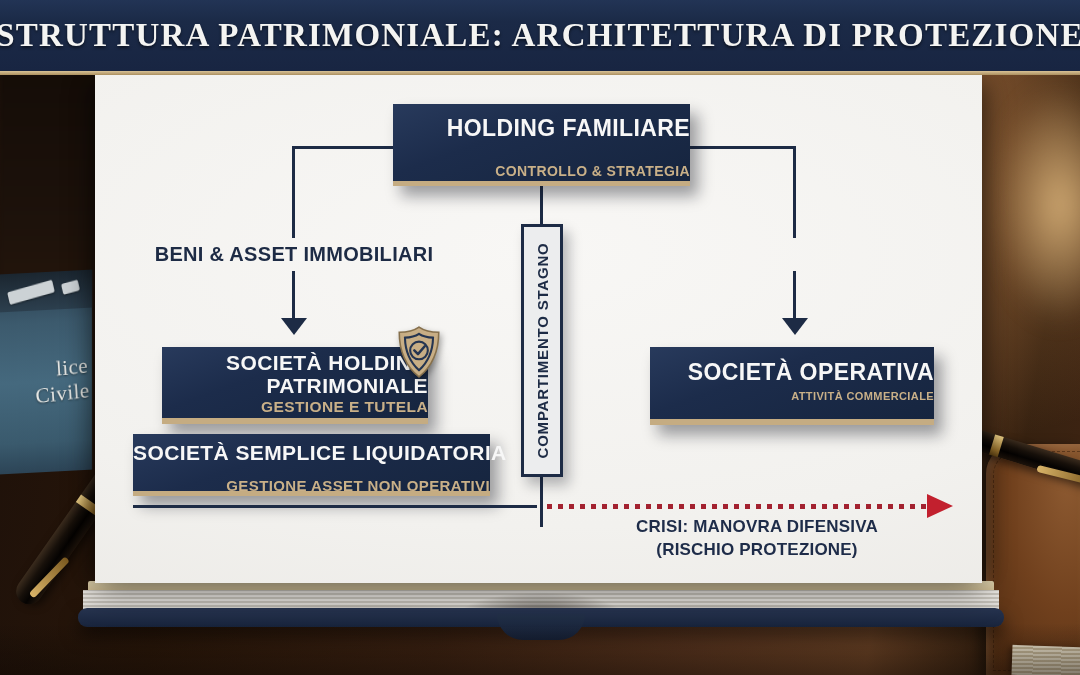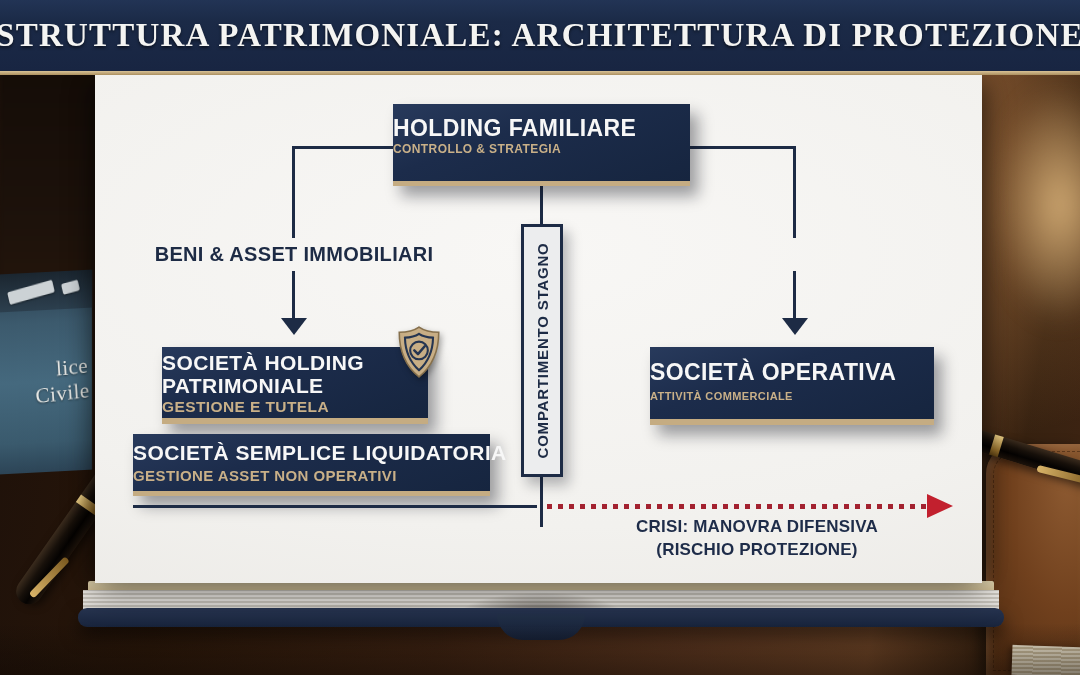--- a/index.html
+++ b/index.html
@@ -82,36 +82,36 @@
   .cover-notch{position:absolute;left:497px;top:614px;width:88px;height:26px;
       border-radius:0 0 44px 44px;background:linear-gradient(180deg,#223048,#141f35)}
 
   
   .card{position:absolute;left:95px;top:75px;width:887px;height:508px;
       background:
         radial-gradient(120% 90% at 50% 35%,#f8f7f5 0%,#f2f1ee 60%,#eae8e4 100%);
       box-shadow:0 8px 30px rgba(0,0,0,.45), -14px 0 20px -10px rgba(0,0,0,.3), 14px 0 20px -10px rgba(0,0,0,.3)}
 
   .node{position:absolute;background:linear-gradient(160deg,#283a5c 0%,var(--navy-box,#1c2c4b) 38%,#16253f 100%);
-      border-bottom:5px solid var(--gold,#c5ac82);text-align:left;color:#fff;
+      border-bottom:5px solid var(--gold,#c5ac82);text-align:right;color:#fff;
       box-shadow:8px 10px 14px rgba(10,14,24,.38)}
   .node-title{color:#f7f7f7;font-weight:bold;letter-spacing:.4px;line-height:1.12}
   .node-sub{color:var(--gold-text,#c9b088);font-weight:bold;letter-spacing:.4px}
 
   .node-holding{left:298px;top:29px;width:297px;height:82px;padding-top:12px}
   .node-holding .node-title{font-size:23px}
-  .node-holding .node-sub{font-size:12px;margin-top:0}
+  .node-holding .node-sub{font-size:14px;margin-top:21px}
 
   .node-patrimoniale{left:67px;top:272px;width:266px;height:77px;padding-top:5px;border-bottom-width:6px}
   .node-patrimoniale .node-title{font-size:21px;line-height:1.08}
   .node-patrimoniale .node-sub{font-size:15.5px;margin-top:1px}
 
   .node-liquidatoria{left:38px;top:359px;width:357px;height:62px;padding-top:7px}
   .node-liquidatoria .node-title{font-size:21px;white-space:nowrap}
-  .node-liquidatoria .node-sub{font-size:15px;margin-top:2px}
+  .node-liquidatoria .node-sub{font-size:15px;margin-top:12px}
 
   .node-operativa{left:555px;top:272px;width:284px;height:78px;padding-top:13px;border-bottom-width:6px}
   .node-operativa .node-title{font-size:23px}
   .node-operativa .node-sub{font-size:11px;margin-top:4px}
 
   .shield{position:absolute;left:301px;top:251px;filter:drop-shadow(2px 3px 3px rgba(0,0,0,.35));z-index:3}
 
   .line{position:absolute;background:var(--navy-line,#1d2b45)}
   .conn-left-h{left:198px;top:71px;width:101px;height:3px}
   .conn-right-h{left:594px;top:71px;width:107px;height:3px}

